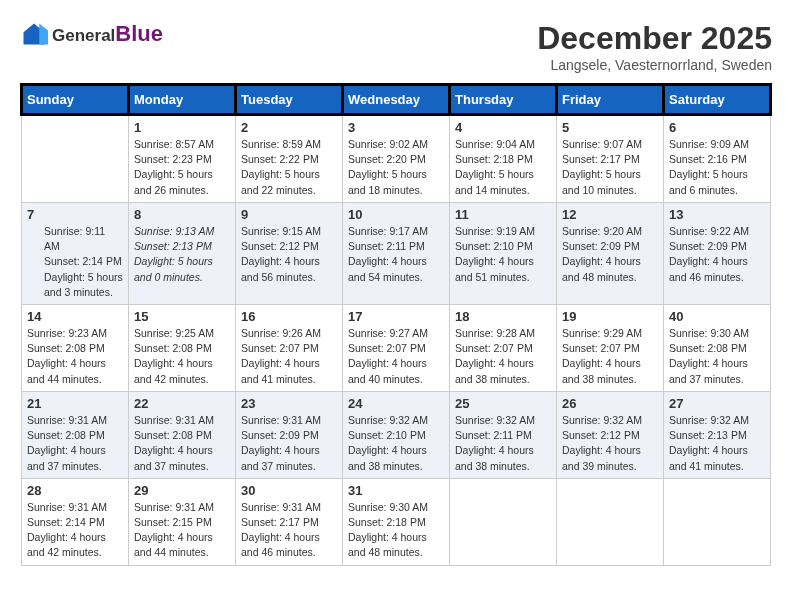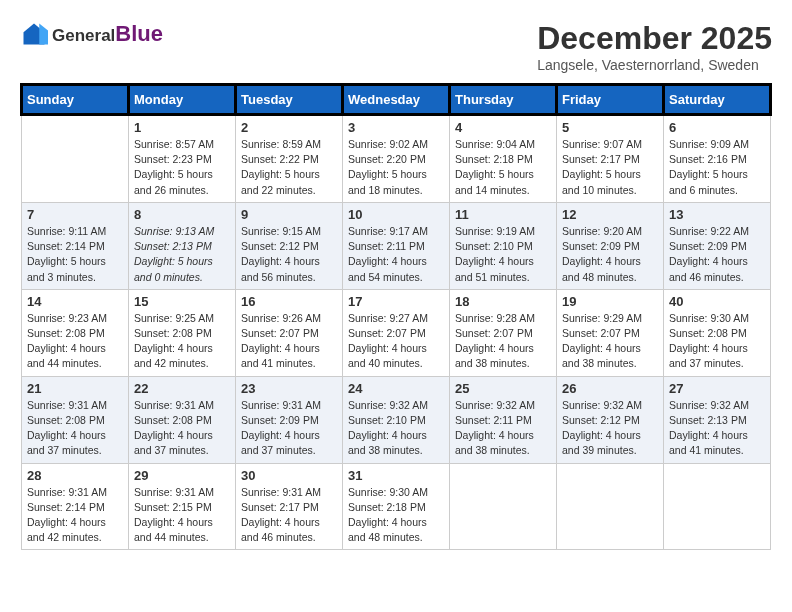--- a/index.html
+++ b/index.html
@@ -19,20 +19,21 @@
     .logo {
       display: flex;
       align-items: center;
       gap: 4px;
     }
     .logo-icon {
       width: 28px;
       height: 28px;
     }
     .title-area {
+      text-align: right;
     }
     .month-title {
       font-size: 32px;
       font-weight: bold;
       color: #333;
     }
     .location-title {
       font-size: 14px;
       color: #555;
     }
@@ -150,21 +151,21 @@
           <div class="cell-day">6</div>
           <div class="cell-info" style="white-space: pre-line;">Sunrise: 9:09 AM
 Sunset: 2:16 PM
 Daylight: 5 hours
 and 6 minutes.</div>
         </td>
       </tr>
       <tr class="alt-row">
         <td>
           <div class="cell-day">7</div>
-          <div class="cell-info" style="white-space: pre-line;">Sunrise: 9:11 AM
+          <div class="cell-info" style="white-space: pre-line; margin-left: 17px;">Sunrise: 9:11 AM
 Sunset: 2:14 PM
 Daylight: 5 hours
 and 3 minutes.</div>
         </td>
         <td>
           <div class="cell-day">8</div>
           <div class="cell-info" style="white-space: pre-line; font-style: italic;">Sunrise: 9:13 AM
 Sunset: 2:13 PM
 Daylight: 5 hours
 and 0 minutes.</div>

